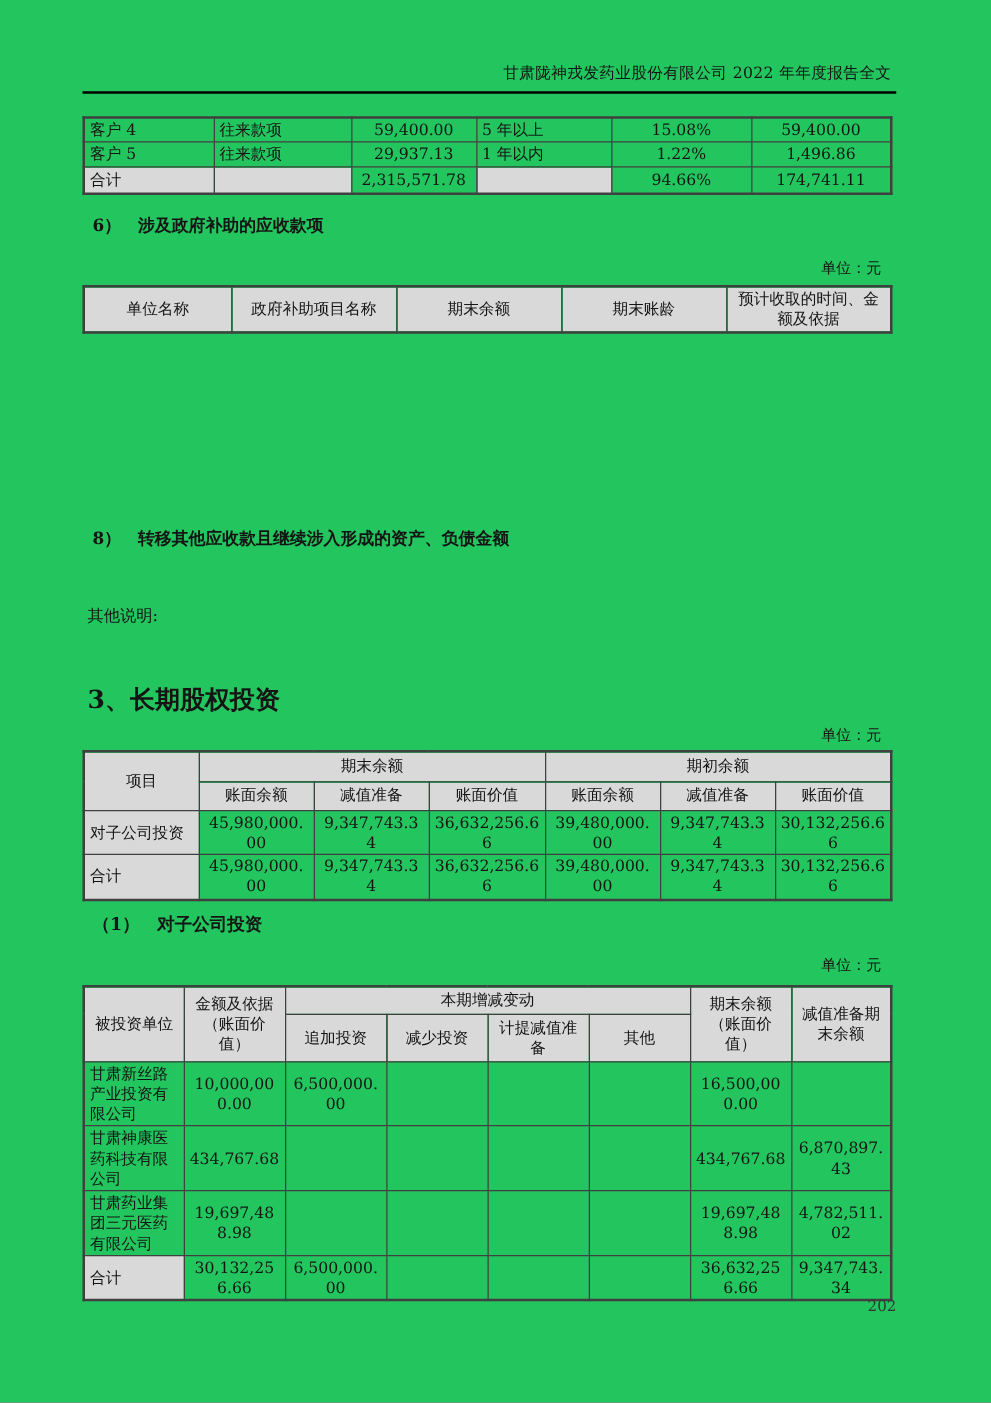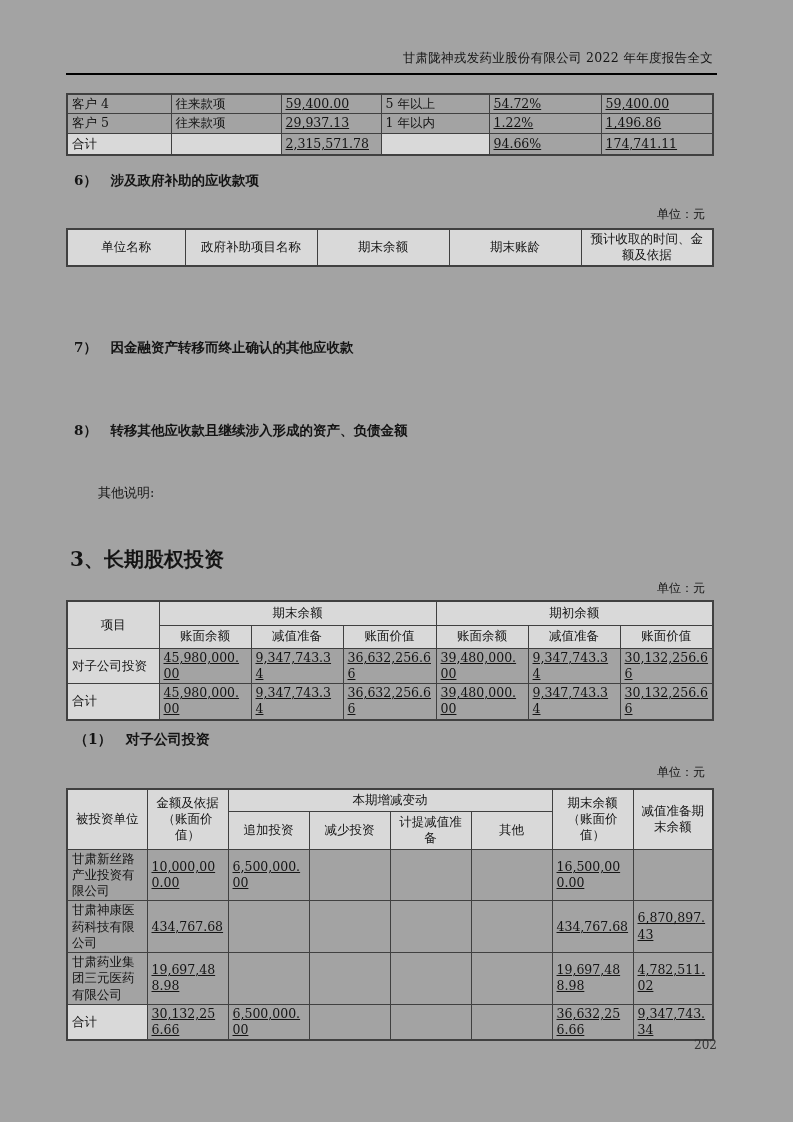--- a/index.html
+++ b/index.html
@@ -1,48 +1,48 @@
 <!DOCTYPE html>
 <html><head>
 <meta charset="utf-8">
 <style>
   html,body { margin:0; padding:0; background:#888; }
   .page {
     position:relative;
     width:793px; height:1122px;
     margin:0 auto;
-    background:#a3a3a3;
+    background:#22c55e;
     font-family:"DejaVu Serif","Liberation Serif",serif;
     color:#141414;
     overflow:hidden;
   }
   .abs { position:absolute; }
 
   .doc-header { top:50px; left:66px; width:647px; text-align:right; font-size:12.5px; letter-spacing:0.3px; }
   .header-rule { top:73px; left:66px; width:651px; height:2px; background:#000; }
 
   .unit-label { width:647px; left:66px; text-align:right; font-size:12px; padding-right:8px; box-sizing:border-box; }
 
   .sec-heading { left:74px; font-weight:bold; font-size:13.5px; }
   .sec-heading-lg { left:70px; font-weight:bold; font-size:20px; }
-  .plain-note { left:70px; font-size:13px;margin-left:28px; }
+  .plain-note { left:70px; font-size:13px; }
 
   table { border-collapse:collapse; table-layout:fixed; font-size:12.5px; }
   table.doc-tbl { border:2px solid #404040; }
   .doc-tbl td {
     border:1px solid #404040;
     padding:1px 4px;
     vertical-align:middle;
     line-height:1.3;
     overflow:hidden;
   }
   .shade { background:#d9d9d9;margin-top:17px; }
   .ta-l { text-align:left; }
   .ta-c { text-align:center; }
-  .ta-r { text-align:left; word-break:break-all;text-decoration:underline; }
+  .ta-r { text-align:center; word-break:break-all; }
   .pagenum { top:1038px; left:66px; width:651px; text-align:right; font-size:12px; color:#333; }
 </style>
 </head>
 <body>
 
 <div class="page">
 
   <div class="abs doc-header">甘肃陇神戎发药业股份有限公司 2022 年年度报告全文</div>
   <div class="abs header-rule"></div>
 
@@ -54,21 +54,21 @@
         <col style="width:108px">
         <col style="width:112px">
         <col style="width:112px">
       </colgroup>
     <tbody>
         <tr style="height:18px">
       <td class="ta-l">客户 4</td>
       <td class="ta-l">往来款项</td>
       <td class="ta-r">59,400.00</td>
       <td class="ta-l">5 年以上</td>
-      <td class="ta-r">54.72%</td>
+      <td class="ta-r">15.08%</td>
       <td class="ta-r">59,400.00</td>
     </tr>
     <tr style="height:18px">
       <td class="ta-l">客户 5</td>
       <td class="ta-l">往来款项</td>
       <td class="ta-r">29,937.13</td>
       <td class="ta-l">1 年以内</td>
       <td class="ta-r">1.22%</td>
       <td class="ta-r">1,496.86</td>
     </tr>
@@ -99,21 +99,20 @@
         <tr style="height:34px">
       <td class="ta-c shade">单位名称</td>
       <td class="ta-c shade">政府补助项目名称</td>
       <td class="ta-c shade">期末余额</td>
       <td class="ta-c shade">期末账龄</td>
       <td class="ta-c shade">预计收取的时间、金额及依据</td>
     </tr>
   </tbody>
     </table>
 
-  <div class="abs sec-heading" style="top:339px">7）　因金融资产转移而终止确认的其他应收款</div>
   <div class="abs sec-heading" style="top:422px">8）　转移其他应收款且继续涉入形成的资产、负债金额</div>
   <div class="abs plain-note" style="top:484px">其他说明:</div>
 
   <div class="abs sec-heading-lg" style="top:546px">3、长期股权投资</div>
 
   <div class="abs unit-label" style="top:580px">单位：元</div>
 
   <table class="abs doc-tbl" style="top:600px; left:66px; width:646px;">
     <colgroup>
         <col style="width:92px">

